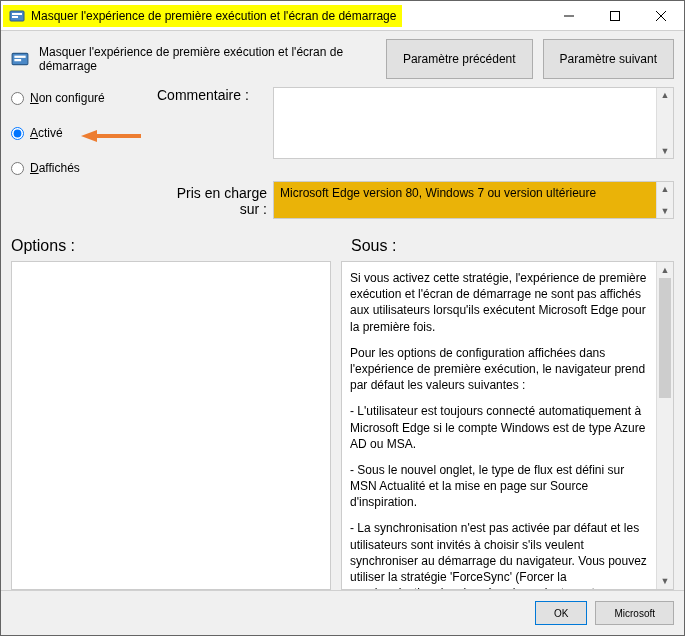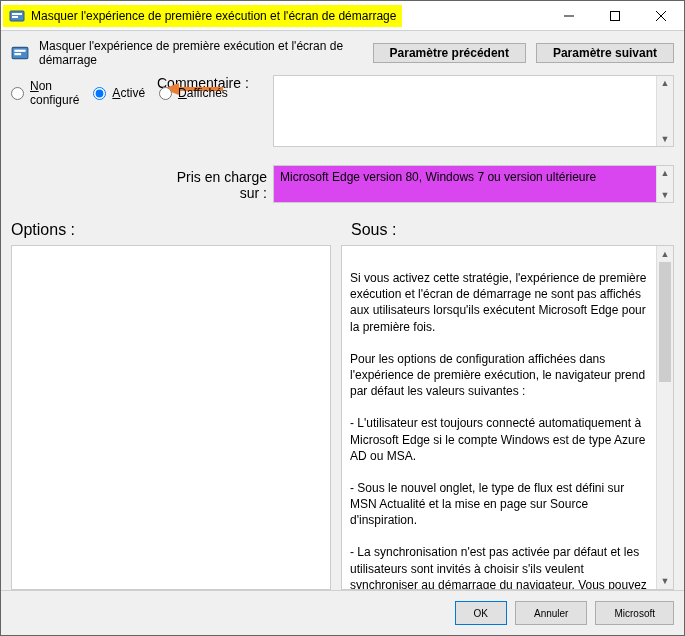--- a/index.html
+++ b/index.html
@@ -51,48 +51,47 @@
   }
   .header-row {
     display: flex;
     align-items: center;
     padding: 8px 10px;
     gap: 10px;
   }
   .header-icon { width: 18px; height: 18px; display:inline-flex;align-items:center;justify-content:center;}
   .header-title { flex: 1; font-size: 12px; }
   .nav-btn {
-    height: 20px;
+    height: 40px;
     padding: 0 16px;
     border: 1px solid #adadad;
     background: #e1e1e1;
     font-size: 12px;
     cursor: pointer;
-    font-weight: bold;
   }
   .body-area {
     display: flex;
     flex-direction: column;
     padding: 0 10px;
     flex: 1;
     min-height: 0;
   }
   .top-grid {
     display: grid;
     grid-template-columns: 140px 110px 1fr;
     grid-template-rows: auto auto auto auto;
     column-gap: 6px;
     row-gap: 6px;
     align-items: start;
   }
   .radio-col {
     grid-column: 1;
     display: flex;
-    flex-direction: row;
-    gap: 14px;
+    flex-direction: column;
+    gap: 21px;
     padding-top: 4px;
   }
   .radio-item { display: flex; align-items: center; gap: 6px; position:relative;}
   .radio-item label span.ul { text-decoration: underline; }
   .radio-item input { margin:0; }
   .arrow {
     position:absolute;
     left: 70px;
     top: 2px;
   }
@@ -111,21 +110,21 @@
     width:17px;
     background:#f0f0f0;
     border-left:1px solid #ddd;
     display:flex;flex-direction:column;justify-content:space-between;align-items:center;
   }
   .faux-scroll .arr { font-size:9px;color:#606060;padding:2px 0;cursor:pointer; }
   .support-box {
     width: 100%;
     height: 38px;
     border: 1px solid #ccc;
-    background: #d946ef;
+    background: #eab308;
     position: relative;
     padding: 4px 20px 4px 6px;
     font-size: 12px;
   }
   .middle-row {
     display: flex;
     gap: 20px;
     margin-top: 18px;
   }
   .options-label, .help-label { font-size: 16px; }
@@ -170,21 +169,21 @@
   }
   .footer button {
     height: 24px;
     padding: 0 18px;
     border: 1px solid #adadad;
     background: #e1e1e1;
     font-size: 10px;
     cursor: pointer;
   }
   .footer button.primary { border-color:#0078d7; }
-  .help-panel p { margin: 16px 0 10px 0; }
+  .help-panel p { margin: 0 0 10px 0; }
   .gpo-icon svg { display:block; }
 </style>
 </head>
 <body>
 
 <div class="window">
 
   <div class="titlebar">
     <div class="titlebar-left">
       <span class="titlebar-icon gpo-icon">
@@ -303,17 +302,16 @@
           </div>
           <span class="arr">▼</span>
         </div>
       </div>
     </div>
 
   </div>
 
   <div class="footer">
     <button class="primary">OK</button>
-    <button>Annuler</button>
     <button>Microsoft</button>
   </div>
 
 </div>
 
 </body></html>

